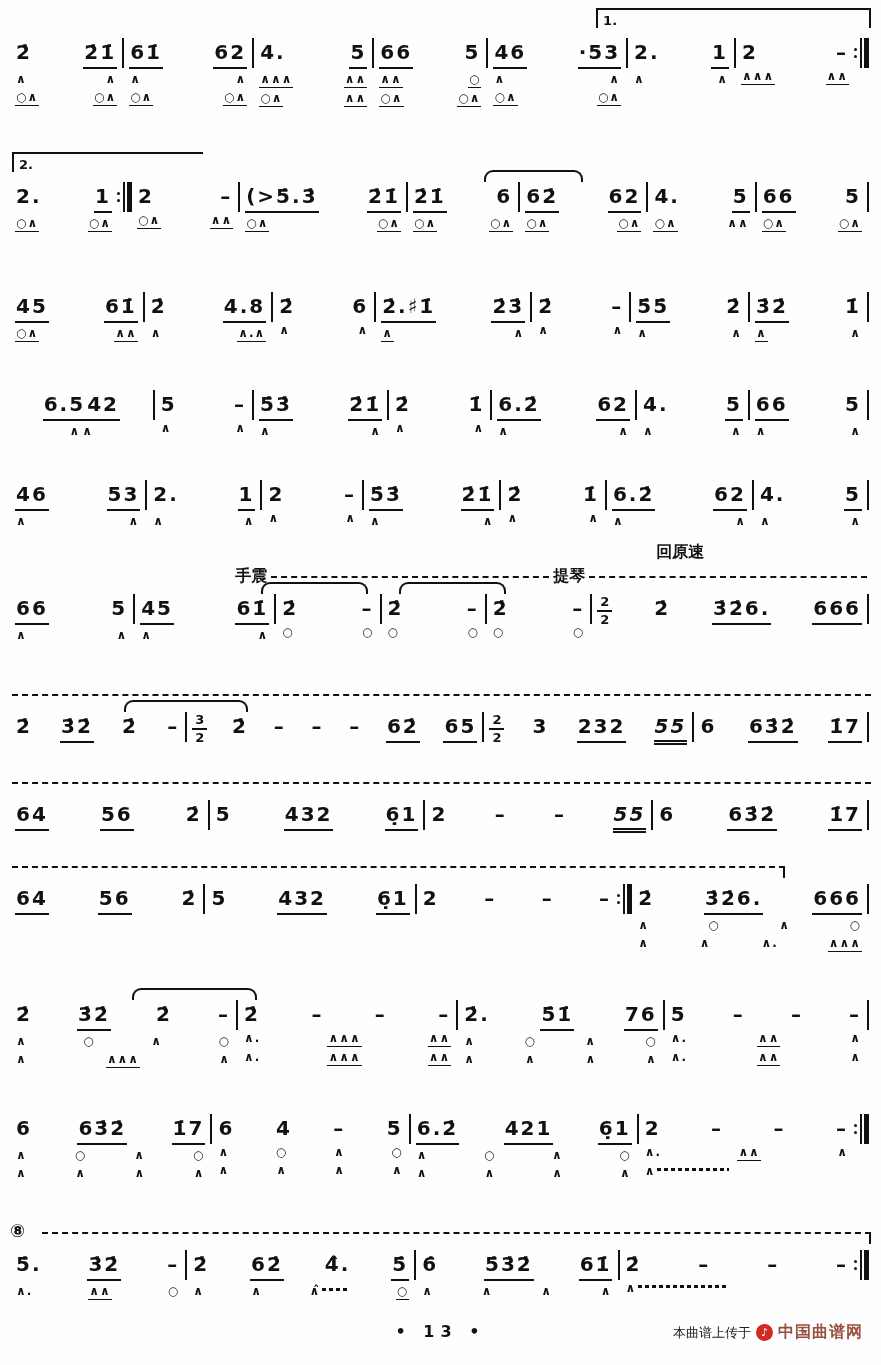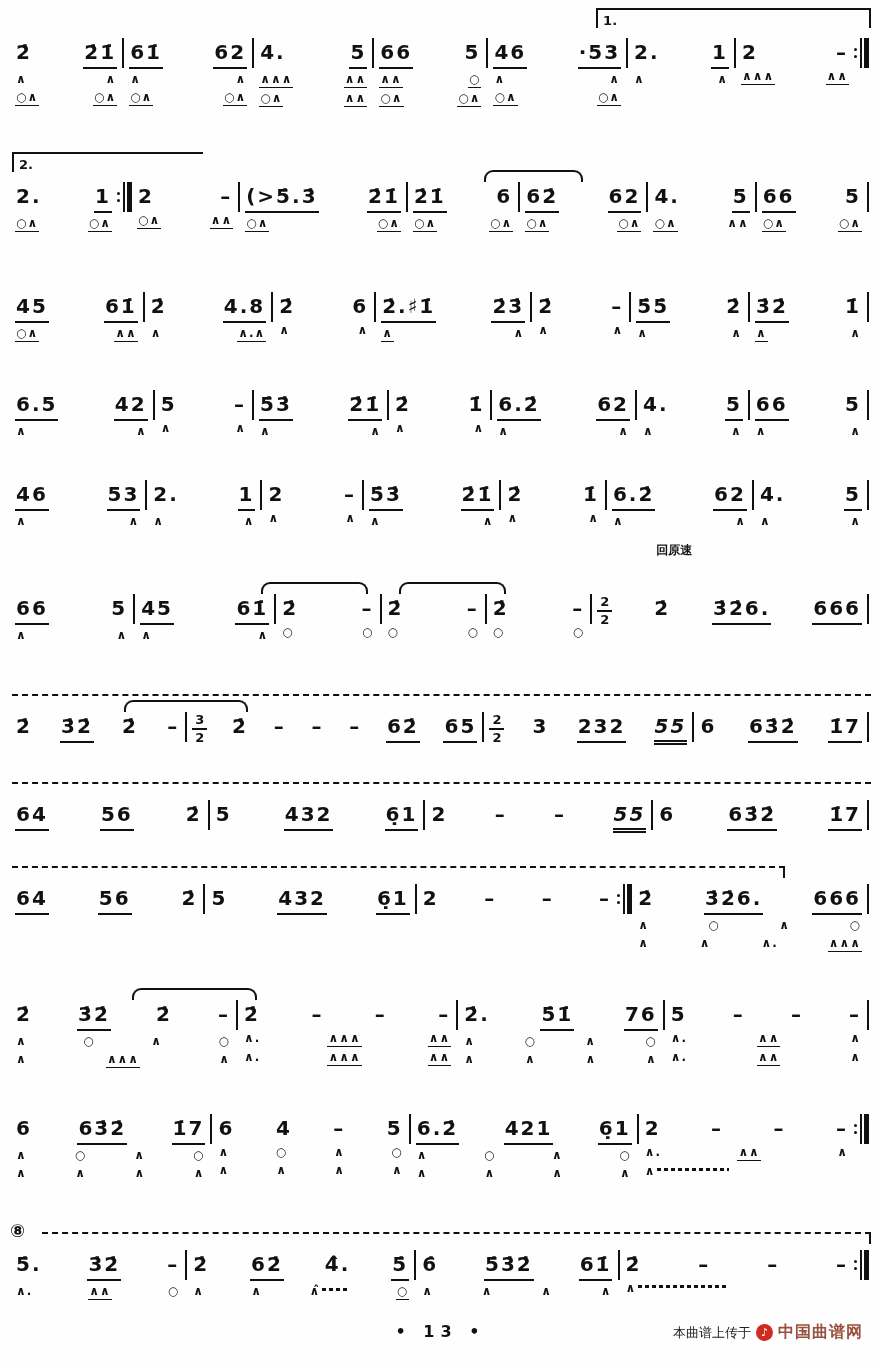--- a/index.html
+++ b/index.html
@@ -31,21 +31,21 @@
   .volta.vl{border-left:2px solid #111;}
   .volta.vr{border-left:2px solid #111;border-right:2px solid #111;}
   .volta span{font-size:13px;font-weight:bold;padding-left:5px;}
   .arc{position:absolute;height:10px;border:2px solid #111;border-bottom:none;
        border-radius:9px 9px 0 0;top:-12px;}
   .dashline{position:absolute;left:0;right:0;top:-18px;border-top:2px dashed #111;}
   .dashline .hook{position:absolute;right:0;top:-2px;width:0;height:12px;border-right:2px solid #111;}
   .toplabels{position:absolute;left:26%;right:0;top:-28px;display:flex;align-items:center;
              font-size:16px;font-weight:bold;}
   .toplabels .dsh{flex:1;border-top:2px dashed #111;margin:0 4px;}
-  .rlabel{position:absolute;left:75%;top:-52px;font-size:12px;font-weight:bold;}
+  .rlabel{position:absolute;left:75%;top:-52px;font-size:16px;font-weight:bold;}
   .octmark{position:absolute;left:-2px;top:-30px;font-size:18px;font-weight:bold;}
   .wv{display:inline-block;height:3px;margin:0 0 4px 2px;vertical-align:middle;
       background:repeating-linear-gradient(90deg,#111 0 4px,transparent 4px 7px);}
   .footer-page{position:absolute;top:1322px;left:0;width:881px;text-align:center;
                font-size:16px;font-weight:bold;letter-spacing:6px;}
   .watermark{position:absolute;top:1322px;right:18px;display:flex;align-items:center;gap:5px;}
   .wm-prefix{font-size:13px;color:#222;}
   .wm-logo{width:17px;height:17px;border-radius:50%;background:#cf2b20;color:#fff;
            display:inline-flex;align-items:center;justify-content:center;font-size:11px;line-height:1;}
   .wm-site{font-size:16px;font-weight:bold;color:#99503f;letter-spacing:1px;}
@@ -369,21 +369,21 @@
             <span class="tok">∧</span>
           </div>
         </div>
         <span class="bar">
           <i></i>
         </span>
       </div>
     </div>
     <div class="system" style="top: 390px;">
       <div class="mrow">
-        <div class="measure" style="flex-grow: 2;">
+        <div class="measure" style="flex-grow: 2; align-items: center;">
           <div class="notes">
             <span class="grp b1">6.5</span>
             <span class="grp b1">42</span>
           </div>
           <div class="orn">
             <span class="tok">∧</span>
             <span class="tok">∧</span>
           </div>
         </div>
         <span class="bar">
@@ -558,20 +558,26 @@
             <span class="tok">∧</span>
             <span class="tok">∧</span>
           </div>
         </div>
         <span class="bar">
           <i></i>
         </span>
       </div>
     </div>
     <div class="system" style="top: 594px;">
+      <div class="toplabels">
+        <span>手震</span>
+        <div class="dsh"></div>
+        <span>提琴</span>
+        <div class="dsh"></div>
+      </div>
       <div class="rlabel">回原速</div>
       <div class="arc" style="left: 29%; width: 12%;"></div>
       <div class="arc" style="left: 45%; width: 12%;"></div>
       <div class="mrow">
         <div class="measure" style="flex-grow: 2;">
           <div class="notes">
             <span class="grp b1">66</span>
             <span class="grp">5</span>
           </div>
           <div class="orn">

